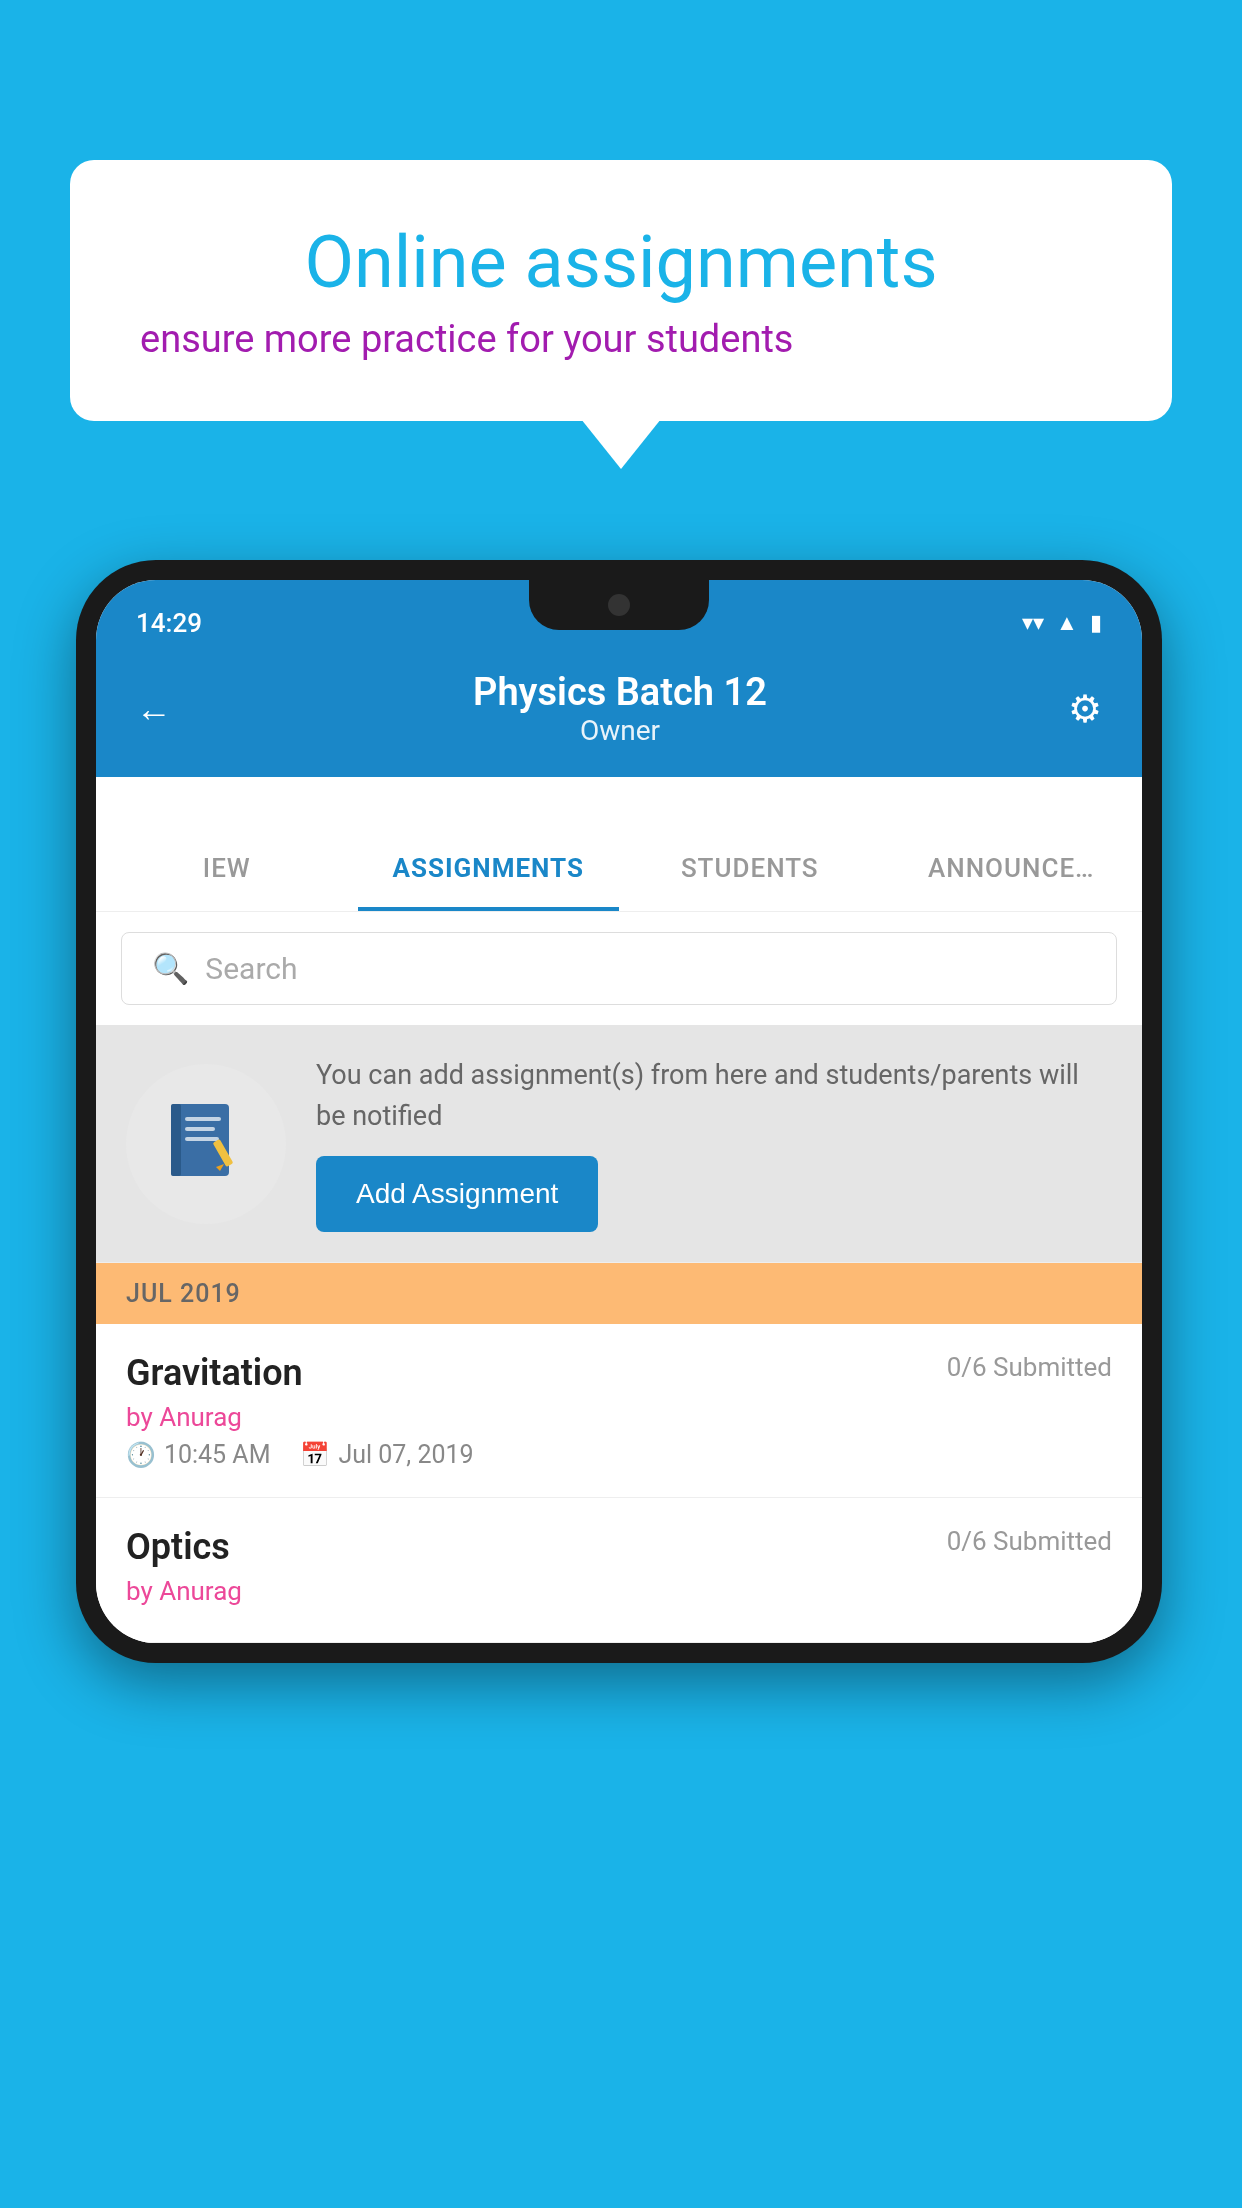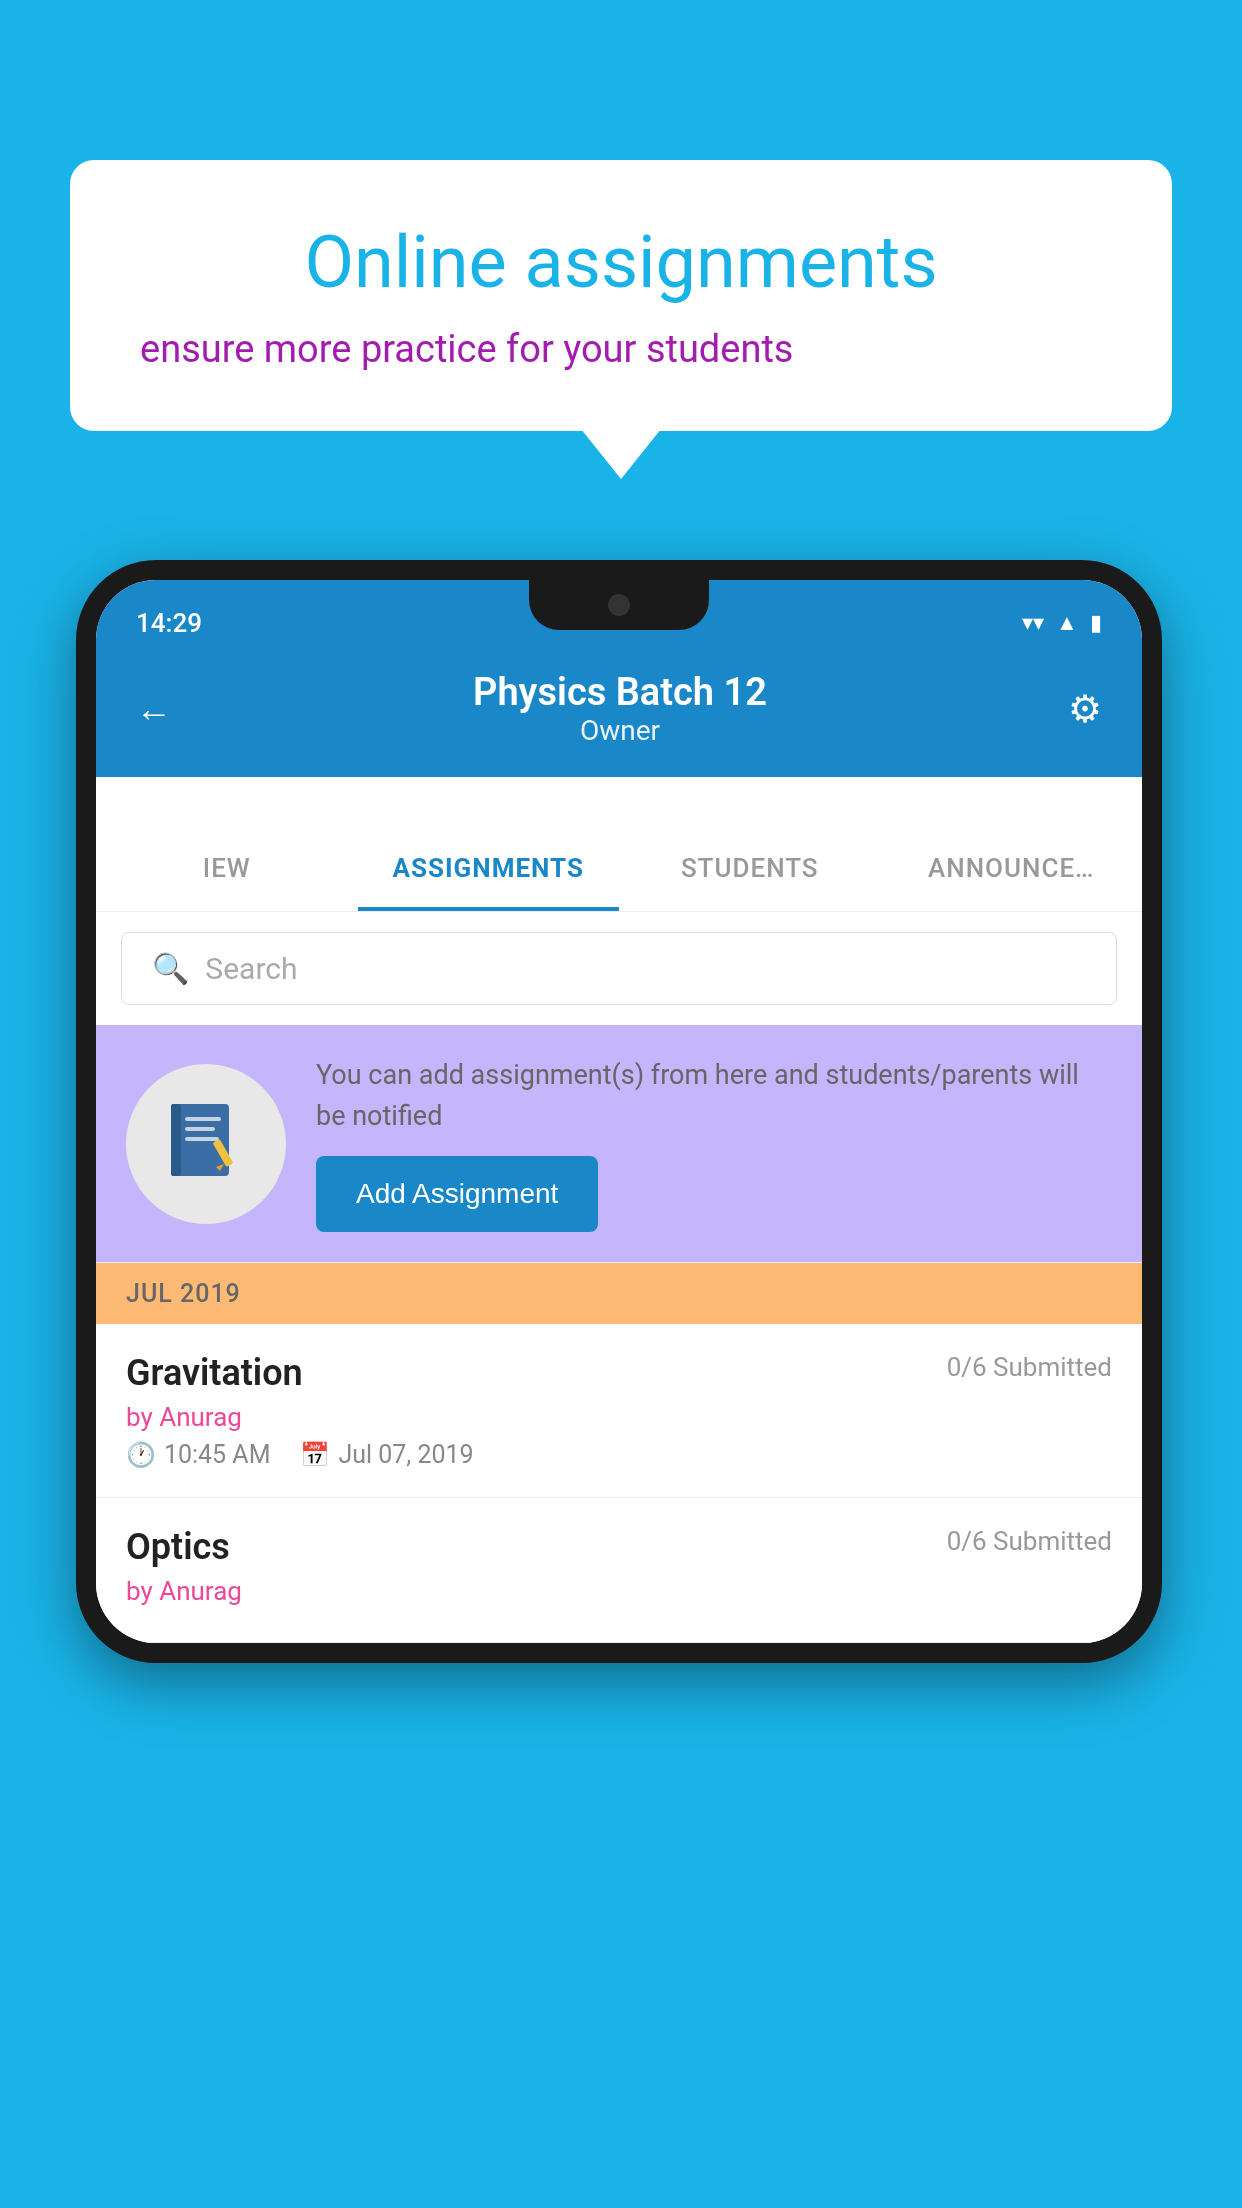--- a/index.html
+++ b/index.html
@@ -39,21 +39,21 @@
       border-left: 40px solid transparent;
       border-right: 40px solid transparent;
       border-top: 50px solid white;
     }
 
     .speech-bubble h1 {
       color: #1AB3E8;
       font-size: 72px;
       font-weight: 400;
       text-align: center;
-      margin-bottom: 22px;
+      margin-bottom: 12px;
     }
 
     .speech-bubble p {
       color: #a21caf;
       font-size: 38px;
       text-align: left;
       font-weight: 400;
     }
 
     
@@ -217,21 +217,21 @@
       font-size: 30px;
     }
 
     .search-text {
       color: #aaa;
       font-size: 30px;
     }
 
     
     .promo-section {
-      background: #c4b5fd;
+      background: #e5e5e5;
       padding: 30px 30px;
       display: flex;
       align-items: center;
       gap: 30px;
       border-bottom: 1px solid #eee;
     }
 
     .promo-icon-circle {
       width: 160px;
       height: 160px;

